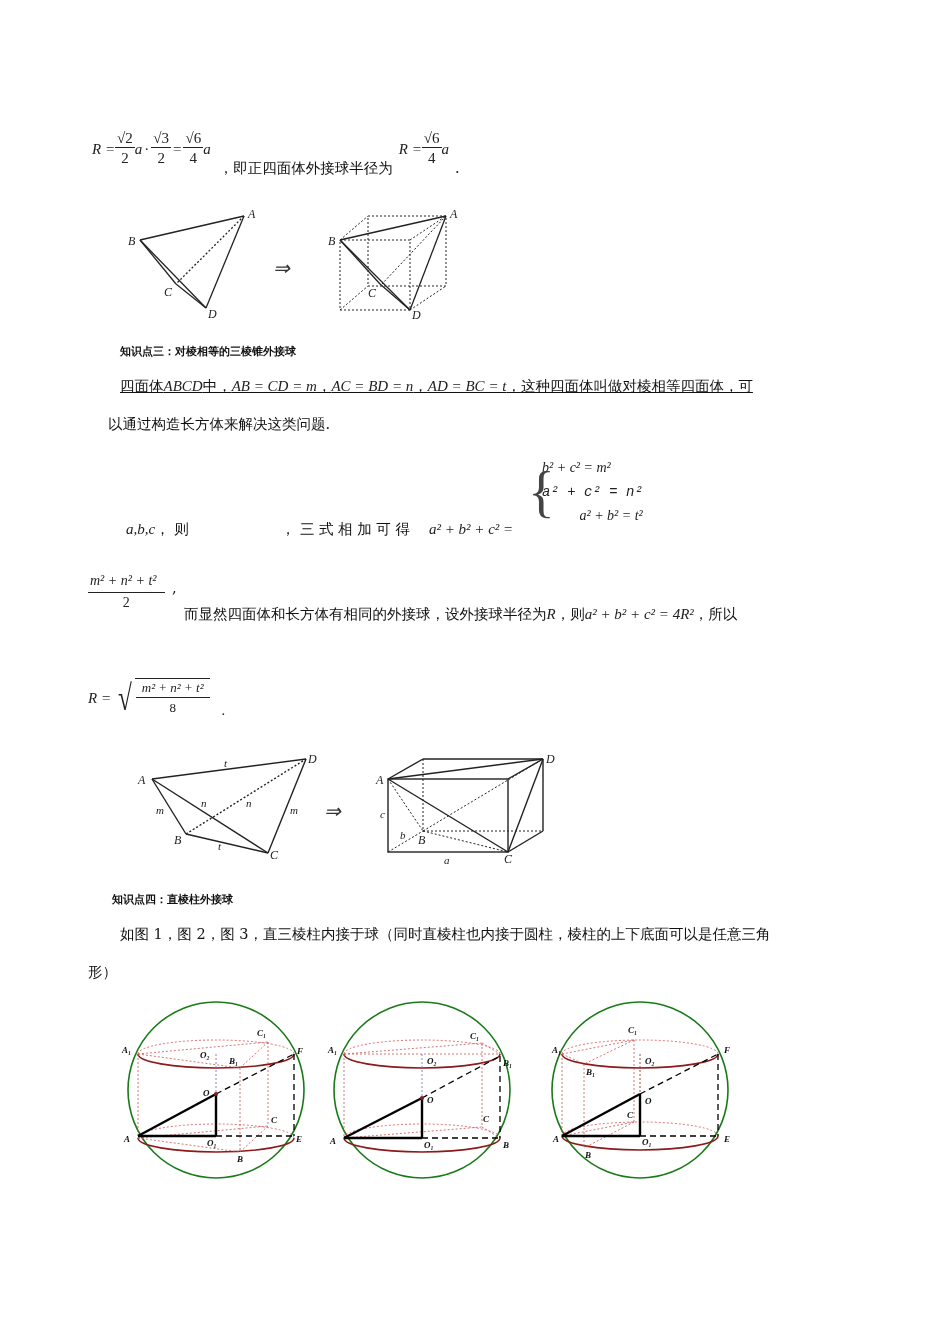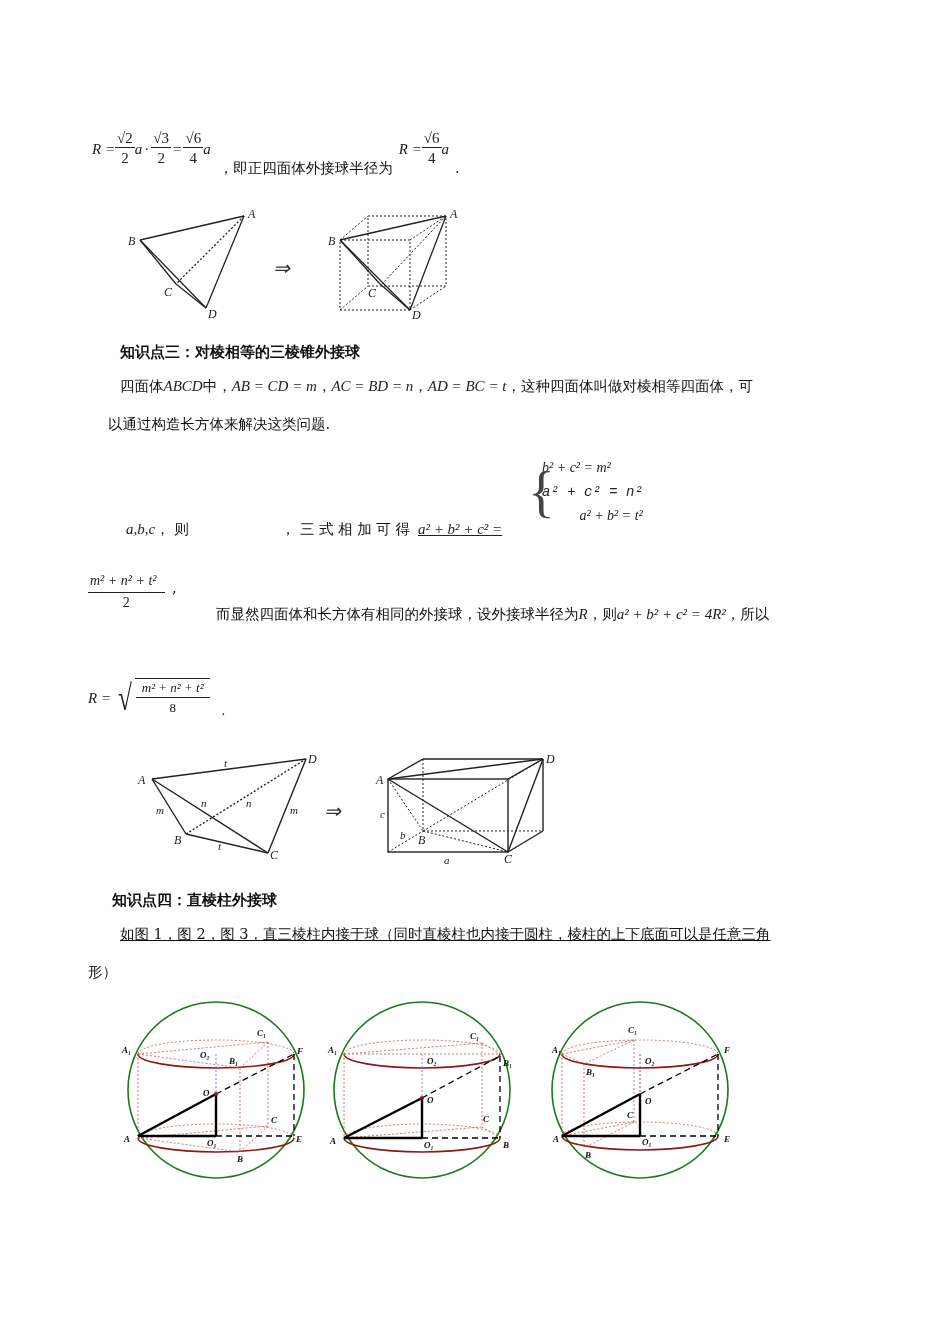--- a/index.html
+++ b/index.html
@@ -2,21 +2,21 @@
 <html><head>
 <meta charset="utf-8">
 <style>
   html, body { margin:0; padding:0; background:#ffffff; }
   body { width:950px; height:1344px; position:relative; overflow:hidden;
          font-family:"DejaVu Serif", "Liberation Serif", serif; color:#111; }
   .abs { position:absolute; }
   .txt { font-size:14.5px; line-height:20px; white-space:nowrap; }
   .math { font-family:"Liberation Serif", serif; font-style:italic; font-size:15px; color:#222; }
   .mr { font-style:normal; }
-  .heading { font-weight:bold; font-size:15px; }
+  .heading { font-weight:bold; font-size:11px; }
   .frac { display:inline-flex; flex-direction:column; align-items:center; vertical-align:middle; }
   .frac .num { border-bottom:1px solid #222; padding:0 2px; line-height:18px; }
   .frac .den { line-height:20px; font-style:normal; }
   .sqrt { border-top:1px solid #222; padding-left:1px; }
   svg text { font-family:"Liberation Serif", serif; font-style:italic; }
 </style>
 </head>
 <body>
 
 <div class="abs txt" style="left:88px; top:126px; height:60px; display:flex; align-items:flex-end;">
@@ -84,47 +84,47 @@
     <text x="332" y="20">A</text>
     <text x="210" y="47">B</text>
     <text x="250" y="99">C</text>
     <text x="294" y="121">D</text>
   </g>
   <text x="155" y="77" font-size="20" font-style="normal" fill="#333">⇒</text>
 </svg>
 
 <div class="abs txt heading" style="left:120px; top:342px;">知识点三：对棱相等的三棱锥外接球</div>
 
-<div class="abs txt" style="left:120px; top:376px;">
+<div class="abs txt" style="left:120px; top:376px;text-decoration:underline;">
   <span>四面体</span><span class="math">ABCD</span><span>中，</span><span class="math">AB = CD = m</span><span>，</span><span class="math">AC = BD = n</span><span>，</span><span class="math">AD = BC = t</span><span>，这种四面体叫做对棱相等四面体，可</span>
 </div>
 <div class="abs txt" style="left:88px; top:414px;margin-left:20px;">以通过构造长方体来解决这类问题.</div>
 
 <div class="abs math" style="left:532px; top:456px; font-size:14px; line-height:24px;">
   <div style="position:absolute; left:-4px; top:0; font-size:56px; line-height:72px; font-style:normal; font-weight:100; color:#444;">{</div>
   <div style="margin-left:10px;">b² + c² = m²</div>
   <div style="margin-left:10px;font-family:Liberation Mono, monospace;">a² + c² = n²</div>
   <div style="margin-left:10px;text-align:right;">a² + b² = t²</div>
 </div>
 
 <div class="abs txt" style="left:120px; top:519px; width:750px; display:flex;">
   <span class="math" style="margin-left:6px;">a,b,c</span>
   <span>， 则</span>
   <span style="width:92px; display:inline-block;"></span>
   <span>， 三 式 相 加 可 得</span>
-  <span class="math" style="margin-left:8px;text-decoration:underline;">a² + b² + c² =</span>
+  <span class="math" style="margin-left:19px;">a² + b² + c² =</span>
 </div>
 
 <div class="abs" style="left:88px; top:572px; width:780px; height:50px;">
   <div class="math frac" style="position:absolute; left:0; top:0; font-size:14px;">
     <span class="num" style="padding:0 8px 2px 2px;">m² + n² + t²</span>
     <span class="den">2</span>
   </div>
   <span class="txt" style="position:absolute; left:84px; top:6px;">,</span>
-  <div class="txt" style="position:absolute; left:96px; top:32px; display:flex; width:684px; justify-content:space-between;margin-left:32px;">
+  <div class="txt" style="position:absolute; left:96px; top:32px; display:flex; width:684px; justify-content:space-between;">
     <span>
       <span>而显然四面体和长方体有相同的外接球，设外接球半径为</span><span class="math">R</span><span>，则</span><span class="math">a² + b² + c² = 4R²</span><span>，所以</span>
     </span>
   </div>
 </div>
 
 <div class="abs math" style="left:88px; top:676px; display:flex; align-items:center; font-size:15px;">
   <span style="margin-right:4px;">R =</span>
   <span class="mr" style="font-size:36px; line-height:40px; font-style:normal; transform:scaleX(0.7);">√</span>
   <span class="frac sqrt" style="font-size:13px;">
@@ -177,21 +177,21 @@
     <text x="386" y="117">C</text>
     <text x="428" y="17">D</text>
     <text x="326" y="118" font-size="11">a</text>
     <text x="282" y="93" font-size="11">b</text>
     <text x="262" y="72" font-size="11">c</text>
   </g>
   <text x="206" y="72" font-size="20" font-style="normal" fill="#333">⇒</text>
 </svg>
 
 <div class="abs txt heading" style="left:112px; top:890px;">知识点四：直棱柱外接球</div>
-<div class="abs txt" style="left:120px; top:924px;text-decoration:underline;">如图 1，图 2，图 3，直三棱柱内接于球（同时直棱柱也内接于圆柱，棱柱的上下底面可以是任意三角</div>
+<div class="abs txt" style="left:120px; top:924px;">如图 1，图 2，图 3，直三棱柱内接于球（同时直棱柱也内接于圆柱，棱柱的上下底面可以是任意三角</div>
 <div class="abs txt" style="left:88px; top:962px;">形）</div>
 
 <svg class="abs" style="left:118px; top:998px;" width="630" height="190" viewBox="0 0 630 190">
 
   <g>
     <circle cx="98" cy="92" r="88" fill="none" stroke="#1a7a1a" stroke-width="1.6"></circle>
     <path d="M 20 140 A 78 14 0 0 0 176 140" fill="none" stroke="#8b1a1a" stroke-width="1.6"></path>
     <path d="M 20 140 A 78 14 0 0 1 176 140" fill="none" stroke="#d05050" stroke-dasharray="2,2" stroke-width="0.8"></path>
     <path d="M 20 56 A 78 14 0 0 0 176 56" fill="none" stroke="#8b1a1a" stroke-width="1.6"></path>
     <path d="M 20 56 A 78 14 0 0 1 176 56" fill="none" stroke="#d05050" stroke-dasharray="2,2" stroke-width="0.8"></path>

